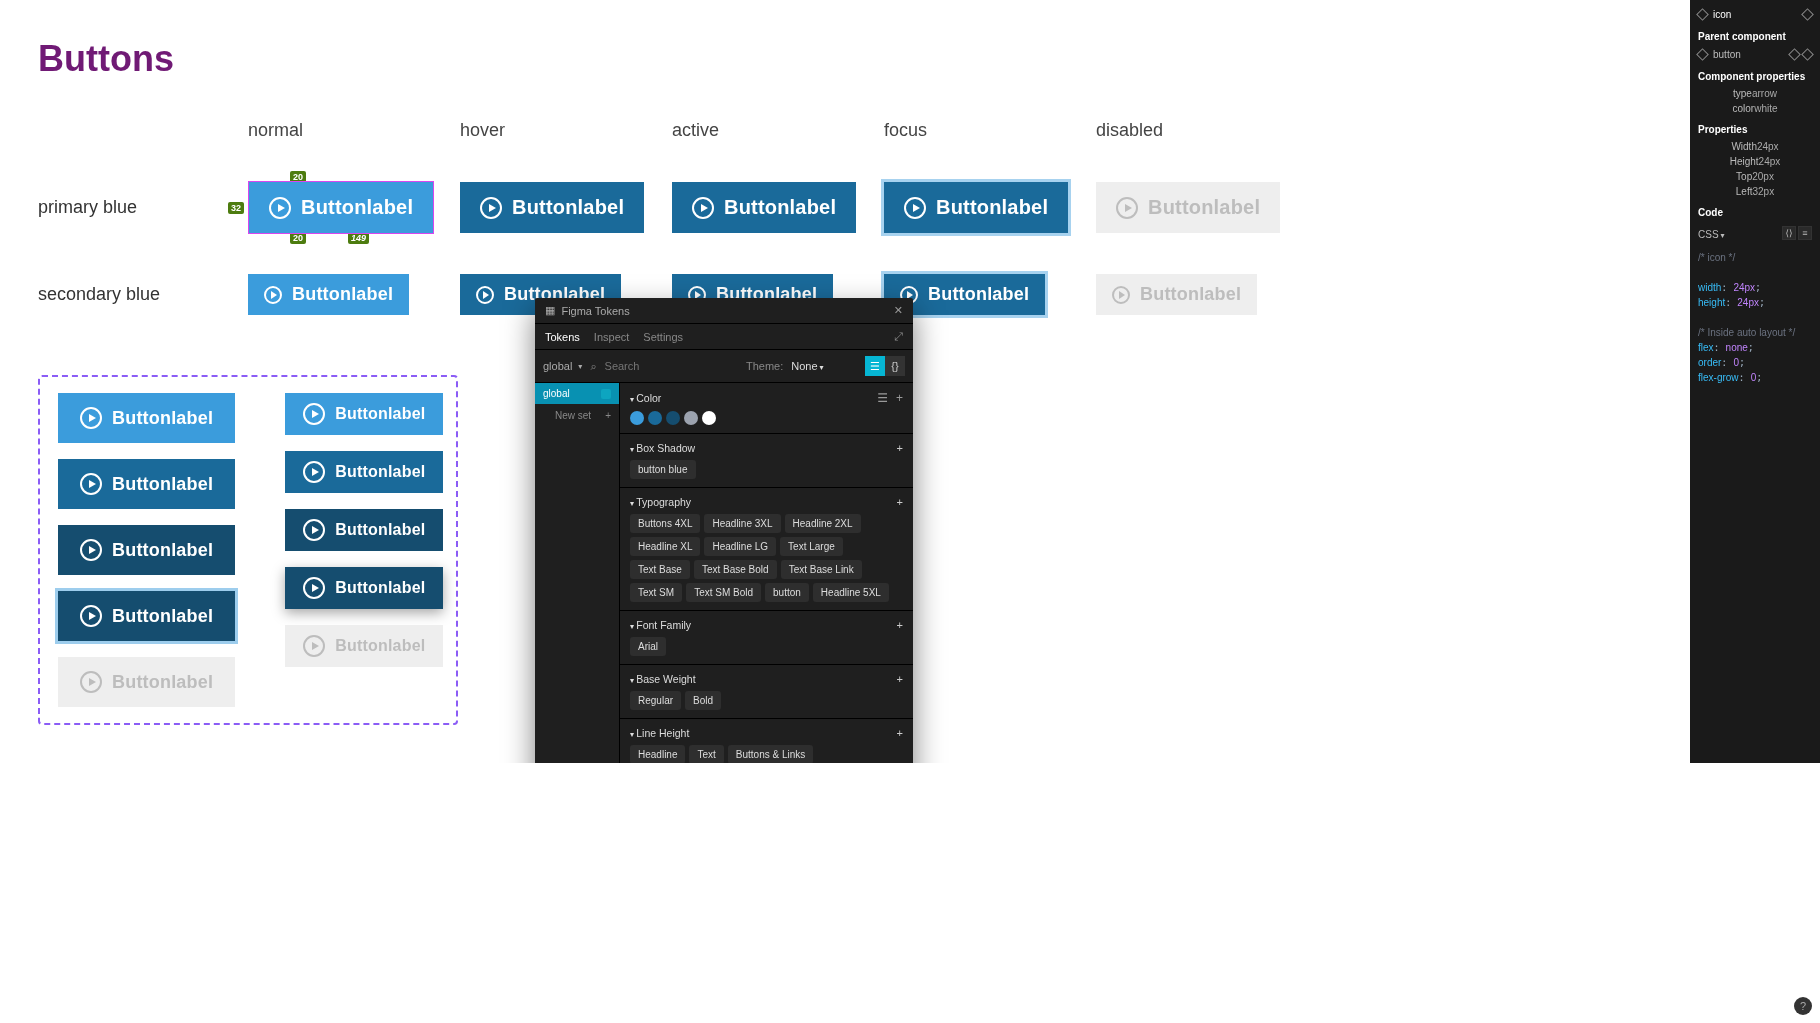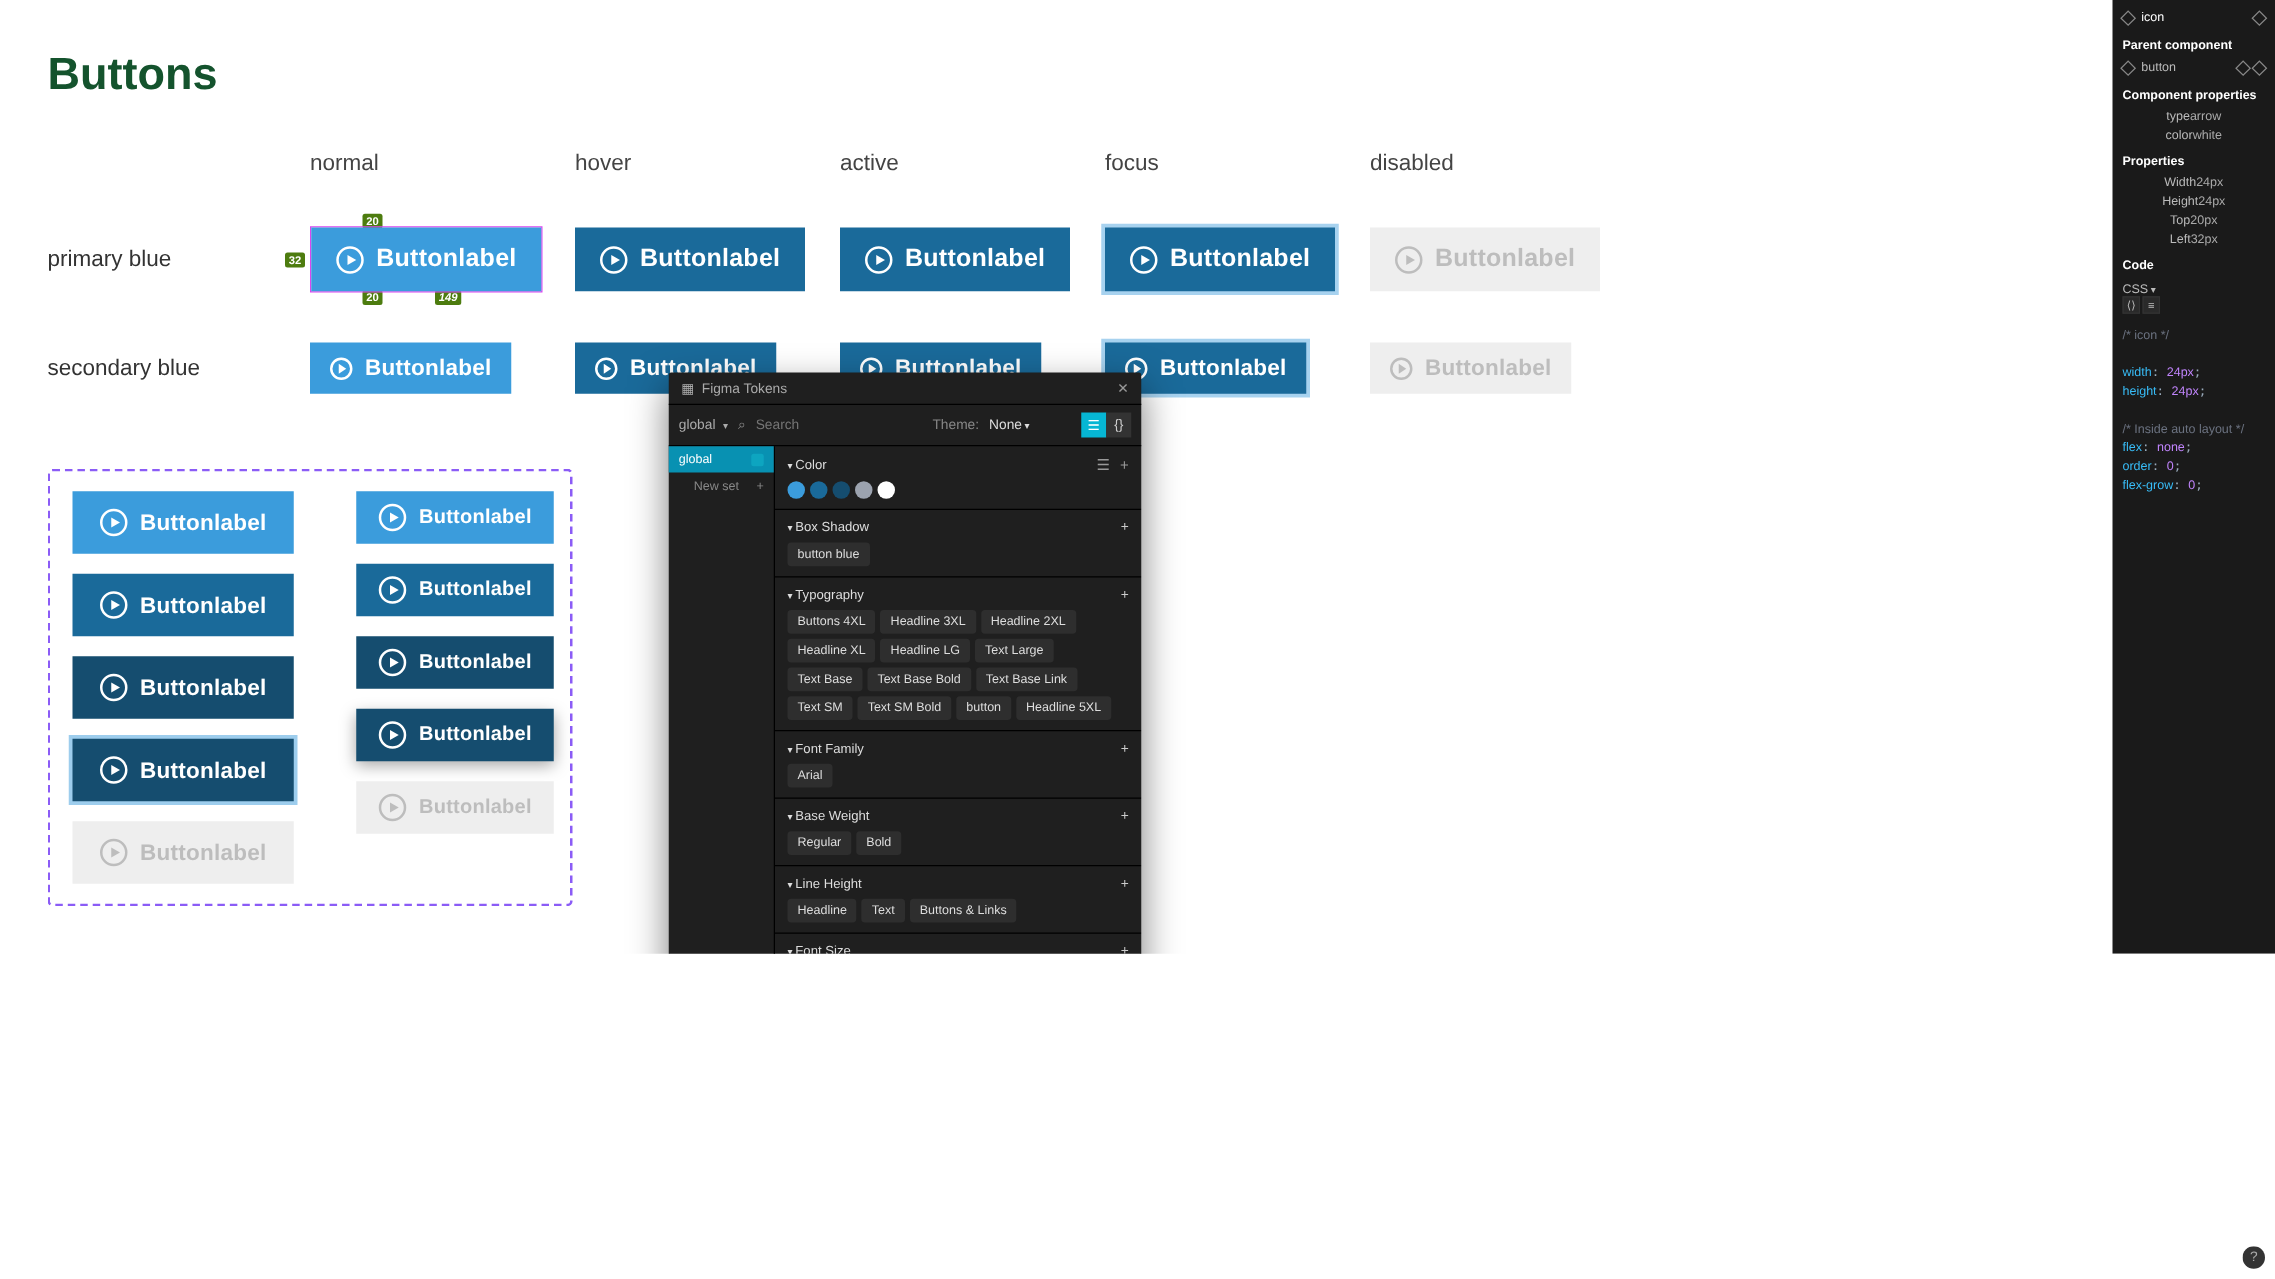--- a/index.html
+++ b/index.html
@@ -1,18 +1,18 @@
 <!DOCTYPE html>
 <html><head>
 <meta charset="utf-8">
 <style>
   * { box-sizing: border-box; margin: 0; padding: 0; font-family: Arial, Helvetica, sans-serif; }
   body { background: #fff; display:flex; width:1820px; }
   .canvas { flex:1; padding: 38px; position:relative; }
-  h1 { color:#14532d; font-weight:700; font-size:36px; margin-bottom:40px; }
+  h1 { color:#701a75; font-weight:700; font-size:36px; margin-bottom:40px; }
   .grid { display:grid; grid-template-columns: 210px repeat(5, 1fr); row-gap:40px; column-gap:0; align-items:center; max-width:1270px;}
   .col-header { color:#444; font-size:18px; padding-left:0; }
   .row-label { color:#333; font-size:18px; }
   .btn { display:inline-flex; align-items:center; gap:10px; padding:14px 20px; color:#fff; font-weight:700; font-size:20px; letter-spacing:.2px; border:none; }
   .btn .icon-circ { width:22px; height:22px; border:2.5px solid #fff; border-radius:50%; display:flex; align-items:center; justify-content:center; }
   .btn .icon-circ::after { content:''; border-left:7px solid #fff; border-top:4.5px solid transparent; border-bottom:4.5px solid transparent; margin-left:2px; }
   .btn.primary { background:#1a6a9a; }
   .btn.primary.normal { background:#3b9cdc; }
   .btn.primary.hover { background:#1a6a9a; }
   .btn.primary.active { background:#1a6a9a; }
@@ -77,21 +77,21 @@
   .plugin-footer2 { display:flex; justify-content:flex-end; align-items:center; gap:8px; padding:4px 10px; border-top:1px solid #000; font-size:9px; color:#888;}
   .getpro { background:#333; padding:2px 5px; border-radius:2px; font-size:8.5px;}
 
   
   .inspector { width:130px; background:#1a1a1a; color:#bbb; font-size:10px; padding:6px 0 0 0; display:flex; flex-direction:column; }
   .insp-row { display:flex; align-items:center; padding:3px 8px; gap:6px;}
   .insp-row.bright { color:#fff; }
   .insp-heading { font-size:10px; color:#fff; font-weight:700; padding:8px 8px 4px;}
   .insp-kv { display:flex; justify-content:center; padding:2px 8px; font-size:10px;}
   .insp-kv .v { color:#aaa;}
-  .insp-code-head { display:flex; justify-content:space-between; align-items:flex-start; padding:4px 8px;flex-direction:column;}
+  .insp-code-head { display:flex; justify-content:space-between; align-items:flex-end; padding:4px 8px;}
   .mini-ibtn { width:14px; height:14px; background:#2a2a2a; border:1px solid #333; display:flex; align-items:center; justify-content:center; font-size:9px;}
   .code-block { font-family: Menlo, Consolas, monospace; font-size:10px; padding:6px 8px; line-height:1.5; white-space:pre; color:#9ab;}
   .code-block .s-cm { color:#6b7280;} .code-block .s-num { color:#c084fc;} .code-block .s-kw { color:#38bdf8;}
   .diamond { width:9px; height:9px; transform:rotate(45deg); border:1px solid #888;}
   .help-bubble { position:fixed; right:8px; bottom:8px; width:18px; height:18px; border-radius:50%; background:#333; color:#aaa; display:flex; align-items:center; justify-content:center; font-size:11px;}
 </style>
 </head>
 <body>
 
 <div class="canvas">
@@ -207,20 +207,26 @@
     </div>
   </div>
 
   <div class="plugin">
     <div class="plugin-header">
       <div class="title">
           <span>▦</span>
           <span>Figma Tokens</span>
         </div>
       <span style="cursor:pointer;color:#999">✕</span>
+    </div>
+    <div class="plugin-row">
+      <span class="tab active">Tokens</span>
+      <span class="tab">Inspect</span>
+      <span class="tab">Settings</span>
+      <span style="margin-left:auto;color:#888">⤢</span>
     </div>
     <div class="plugin-search-row">
       <span class="chip-select chev">global</span>
       <span style="color:#888">⌕</span>
       <input class="search-input" placeholder="Search" style="">
       <span style="margin-left:auto;color:#888">Theme:</span>
       <span class="chev" style="color:#ddd">None</span>
       <div class="iconbtn-group">
         <div class="ibtn active">☰</div>
         <div class="ibtn">{}</div>

